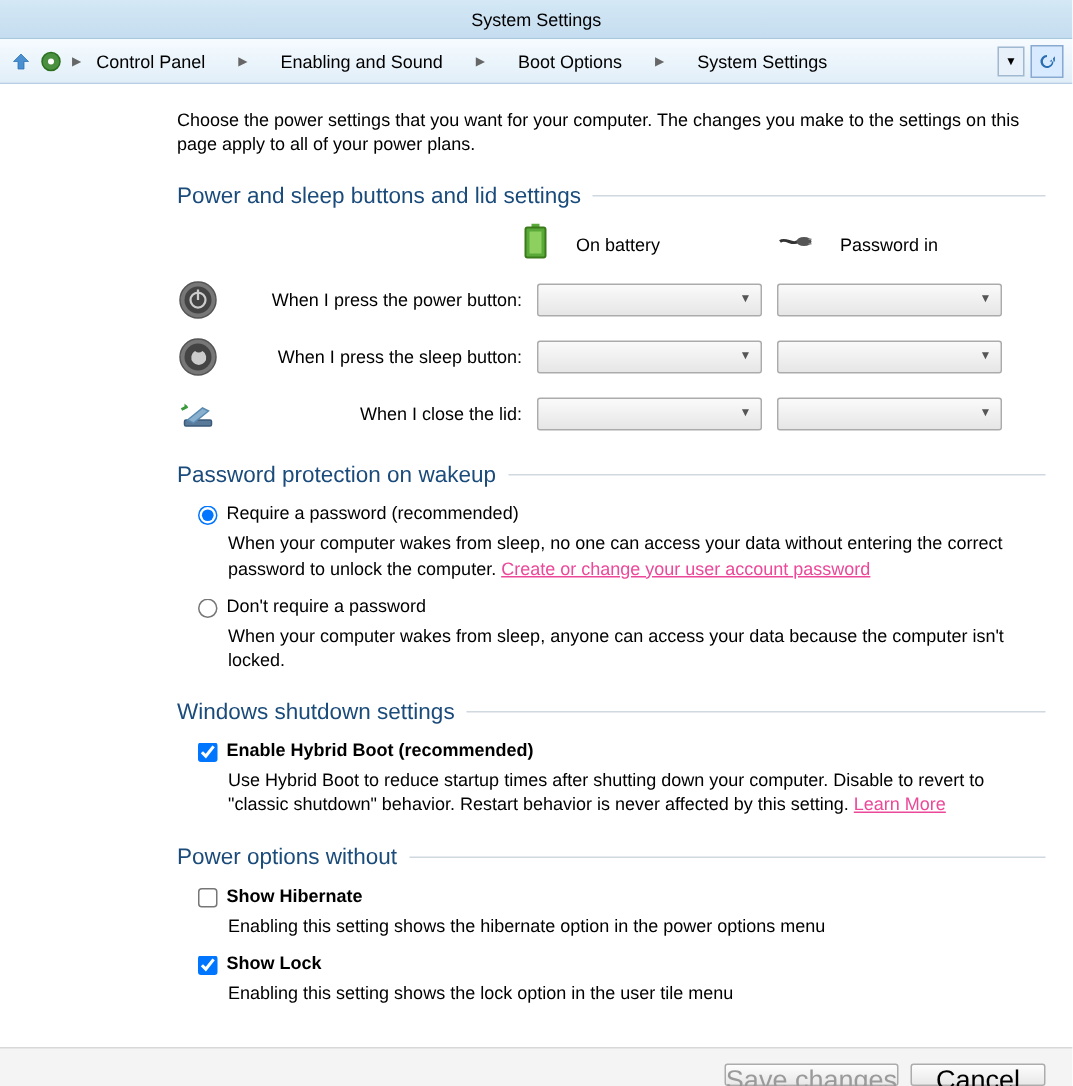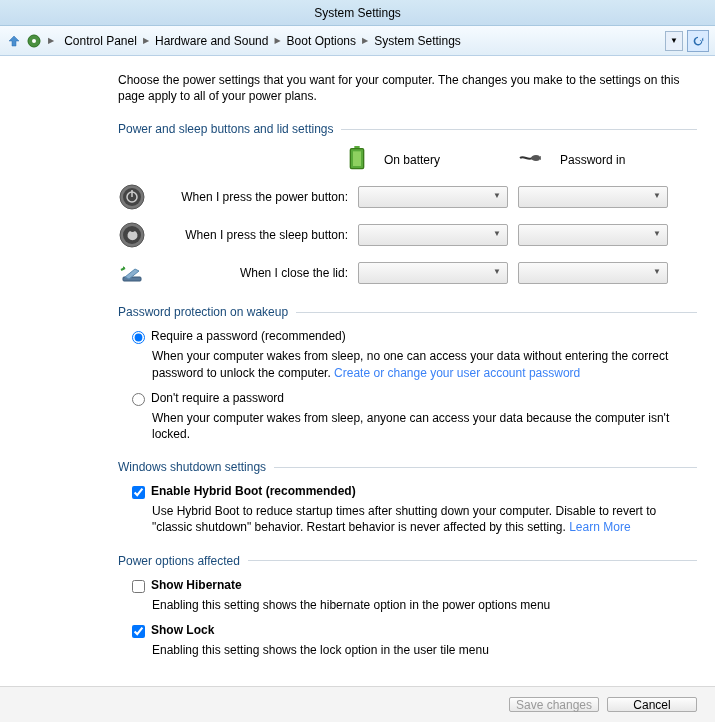--- a/index.html
+++ b/index.html
@@ -23,30 +23,30 @@
   border-bottom: 1px solid #b8d0e6;
   height: 30px;
   display: flex;
   align-items: center;
   padding: 0 6px;
   gap: 4px;
 }
 .back-fwd { display: flex; gap: 2px; }
 .tb-icon { width: 16px; height: 16px; display: inline-flex; align-items: center; justify-content: center; }
 .cp-icon svg { width: 16px; height: 16px; }
-.breadcrumb { display: flex; align-items: center; gap: 0; flex: 1; }
+.breadcrumb { display: flex; align-items: center; gap: 16px; flex: 1; }
 .bc-item { padding: 2px 4px; color: #000; cursor: pointer; }
 .bc-sep { font-size: 8px; color: #666; padding: 0 2px; }
 .dropdown-tail { border: 1px solid #a0b8d0; background: #e8f0fa; width: 18px; height: 20px; margin-left: auto; display: flex; align-items: center; justify-content: center; font-size: 8px; }
 .refresh-btn { border: 1px solid #88aad0; background: #d8eaff; width: 22px; height: 22px; display: flex; align-items: center; justify-content: center; color: #2a6db0; }
 .content { padding: 10px 18px 10px 118px; }
 .intro { margin: 6px 0 18px; line-height: 1.35; }
 .section-title {
   color: #1a4b7a;
-  font-size: 12px;
+  font-size: 15px;
   display: flex;
   align-items: center;
   gap: 8px;
   margin-bottom: 10px;
   text-align: center;
 }
 .section-title .rule { flex: 1; height: 1px; background: #d0d8e0; }
 .col-headers { display: flex; margin-left: 230px; gap: 20px; margin-bottom: 10px; }
 .col-h { width: 150px; display: flex; align-items: center; gap: 18px; }
 .battery-ic svg { width: 18px; height: 24px; }
@@ -65,37 +65,37 @@
 .dd::after {
   content: "▼";
   position: absolute;
   right: 6px; top: 4px;
   font-size: 8px; color: #555;
 }
 .sub { padding-left: 14px; }
 .opt { display: flex; align-items: flex-start; gap: 6px; margin-bottom: 4px; }
 .opt input { margin-top: 2px; }
 .opt-desc { color: #000; line-height: 1.35; margin: 0 0 10px 20px; }
-.link { color: #3b82f6; cursor: pointer; }
+.link { color: #ec4899; text-decoration: underline; cursor: pointer; }
 .bold { font-weight: 600; }
 .footer {
   border-top: 1px solid #d8d8d8;
   padding: 10px 18px;
   display: flex;
   justify-content: flex-end;
   gap: 8px;
   background: #f4f4f4;
 }
 .btn {
   min-width: 90px;
   height: 15px;
   border: 1px solid #acacac;
   background: linear-gradient(#fdfdfd, #e8e8e8);
   border-radius: 2px;
-  font-size: 12px;
+  font-size: 18px;
   cursor: pointer;
 }
 .btn.disabled { color: #9a9a9a; cursor: default; }
 .section { margin-bottom: 18px; }
 </style>
 </head>
 <body>
 
 <div class="titlebar">
   <span>System Settings</span>
@@ -112,21 +112,21 @@
   <span class="tb-icon cp-icon">
     <svg viewBox="0 0 16 16">
         <circle cx="8" cy="8" r="6" fill="#4a9040" stroke="#2a7020"></circle>
         <circle cx="8" cy="8" r="2" fill="#fff"></circle>
       </svg>
   </span>
   <span class="bc-sep">▶</span>
   <div class="breadcrumb">
     <span class="bc-item">Control Panel</span>
     <span class="bc-sep">▶</span>
-    <span class="bc-item">Hardware and Sound</span>
+    <span class="bc-item">Enabling and Sound</span>
     <span class="bc-sep">▶</span>
     <span class="bc-item">Boot Options</span>
     <span class="bc-sep">▶</span>
     <span class="bc-item">System Settings</span>
   </div>
   <div class="dropdown-tail">▼</div>
   <div class="refresh-btn">
     <svg width="14" height="14" viewBox="0 0 16 16">
         <path d="M8 3a5 5 0 1 0 4.5 2.8L14 4v4h-4l1.5-1.5A3.5 3.5 0 1 1 8 4.5z" fill="#2a6db0"></path>
       </svg>
@@ -240,21 +240,21 @@
         <span class="bold">Enable Hybrid Boot (recommended)</span>
       </label>
       <div class="opt-desc">
         <span>Use Hybrid Boot to reduce startup times after shutting down your computer. Disable to revert to "classic shutdown" behavior. Restart behavior is never affected by this setting. </span><span class="link">Learn More</span>
       </div>
     </div>
   </div>
 
   <div class="section">
     <div class="section-title">
-      <span>Power options affected</span>
+      <span>Power options without</span>
         <span class="rule"></span>
     </div>
     <div class="sub">
       <label class="opt">
         <input type="checkbox" style="">
         <span class="bold">Show Hibernate</span>
       </label>
       <div class="opt-desc">Enabling this setting shows the hibernate option in the power options menu</div>
       <label class="opt">
         <input type="checkbox" checked="" style="">

